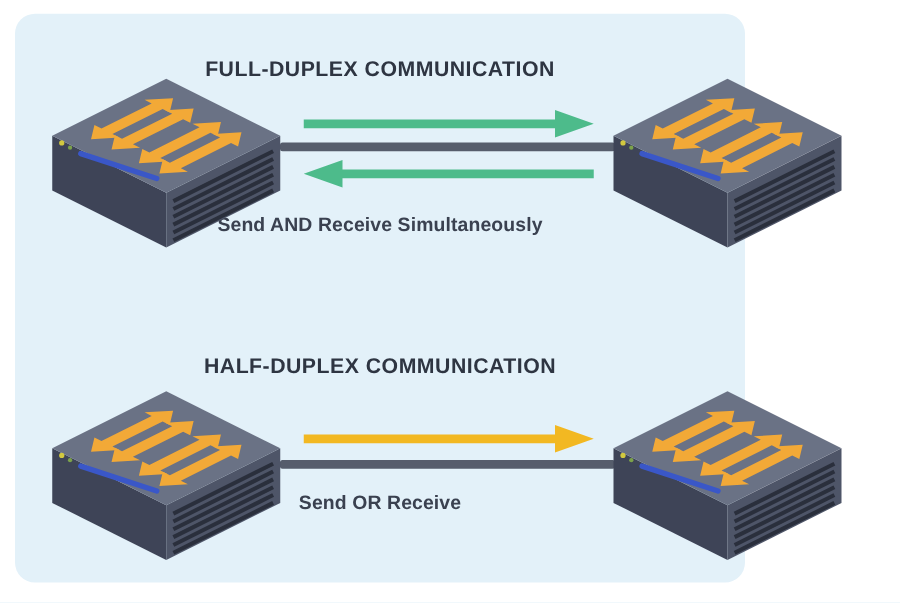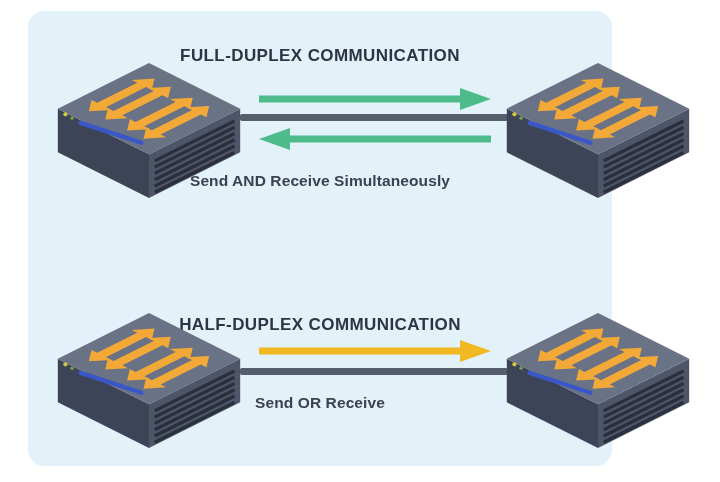--- a/index.html
+++ b/index.html
@@ -8,36 +8,35 @@
     background: var(--page-bg, #ffffff);
     font-family: "Liberation Sans", sans-serif;
     overflow:hidden;
   }
   .stage { position:relative; width:720px; height:482px; }
   .card {
     position:absolute; left:12px; top:11px;
     width:584px; height:455px;
     background: var(--card-bg, #e3f1f9);
     border-radius:16px;
-    margin-left:16px;
   }
   .title {
     position:absolute; left:0; right:0; margin:0;
     text-align:center;
     font-size:17px; font-weight:700; letter-spacing:.4px;
     color: var(--title-text, #2e3542);
   }
   .caption {
     position:absolute; left:0; right:0; margin:0;
     text-align:center;
     font-size:15.5px; font-weight:700; letter-spacing:.1px;
     color: var(--caption-text, #3a4150);
   }
   .t-full { top:35px; }
-  .t-half { top:304px; }
+  .t-half { top:272px; }
   .c-full { top:161px; }
   .c-half { top:383px; }
 
   .cable {
     position:absolute; width:268px; height:7px; left:212px;
     background: var(--cable, #565d6c);
     border-radius:2px; z-index:1;
   }
   .cable-full { top:103px; }
   .cable-half { top:357px; }

